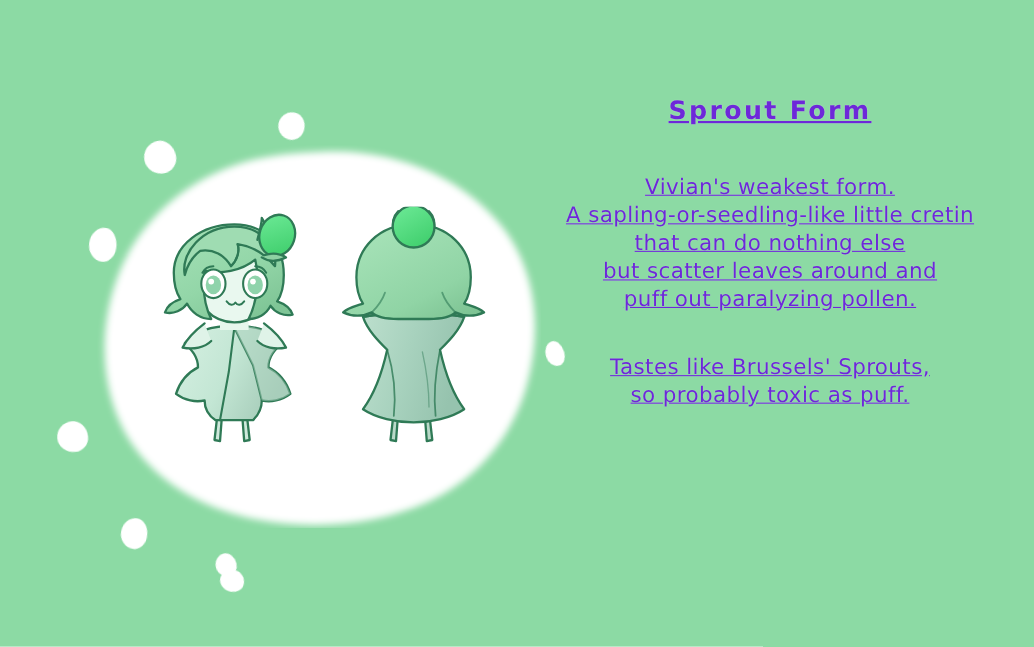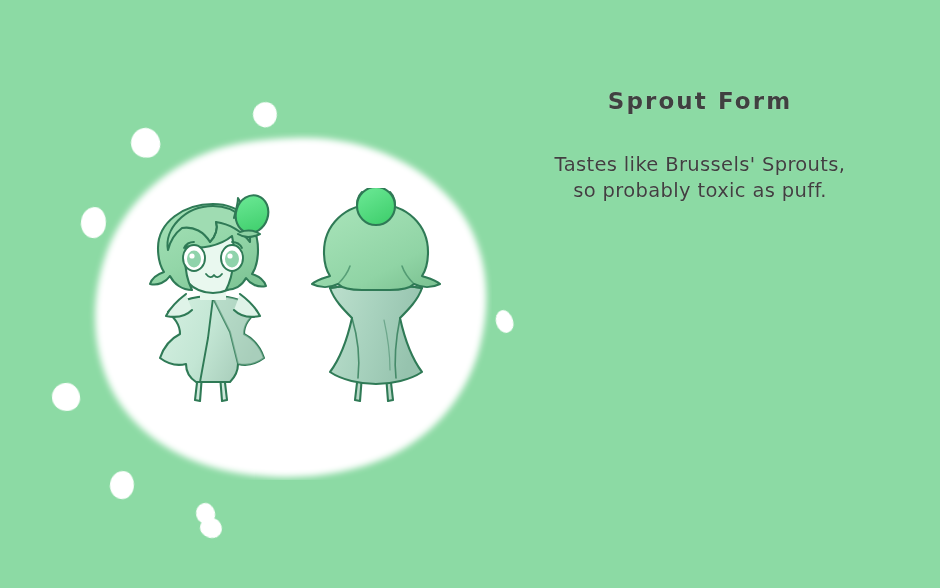--- a/index.html
+++ b/index.html
@@ -40,21 +40,22 @@
   #figure-front { left: 138px; top: 188px; width: 150px; height: 232px; }
   #figure-back  { left: 300px; top: 188px; width: 152px; height: 232px; }
 
   
   #text-panel {
     position: absolute;
     left: 480px;
     top: 86px;
     width: 440px;
     text-align: center;
-    color: #404040;
+    color: #6d28d9;
+    text-decoration: underline;
   }
   #title {
     font-size: 23px;
     line-height: 30px;
     letter-spacing: 2.1px;
     font-weight: bold;
     text-shadow: 0 0 1px rgba(255,255,255,0.55);
   }
   .para {
     font-size: 19.5px;
@@ -247,20 +248,27 @@
       <path d="M94 22 C96 14 94 8 90 4 C86 10 86 18 88 24" fill="#8ed1a3"></path>
 
       <circle cx="76" cy="18" r="19" fill="url(#budB)"></circle>
     </g>
   </svg>
 
   <div id="text-panel">
 
     <div id="title">Sprout Form</div>
 
+    <div class="para" id="para-main">
+      <span class="line">Vivian's weakest form.</span>
+      <span class="line">A sapling-or-seedling-like little cretin</span>
+      <span class="line">that can do nothing else</span>
+      <span class="line">but scatter leaves around and</span>
+      <span class="line">puff out paralyzing pollen.</span>
+    </div>
 
     <div class="para" id="para-tail">
       <span class="line">Tastes like Brussels' Sprouts,</span>
       <span class="line">so probably toxic as puff.</span>
     </div>
 
   </div>
 
 </div>
 

